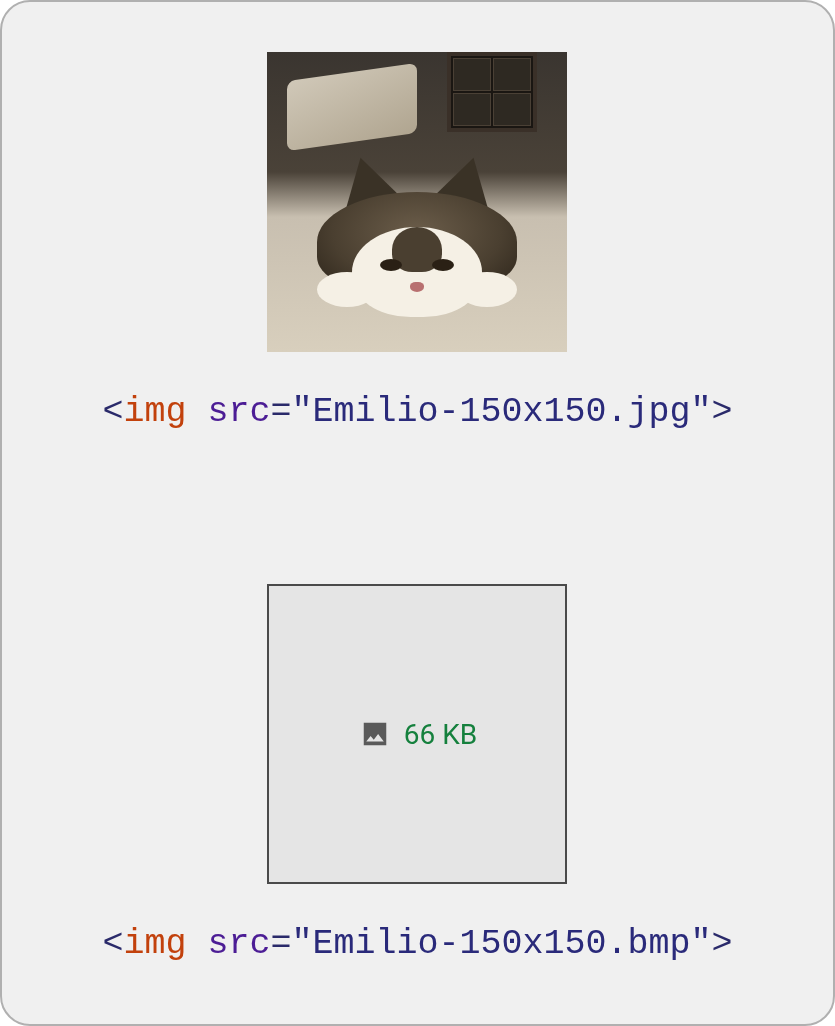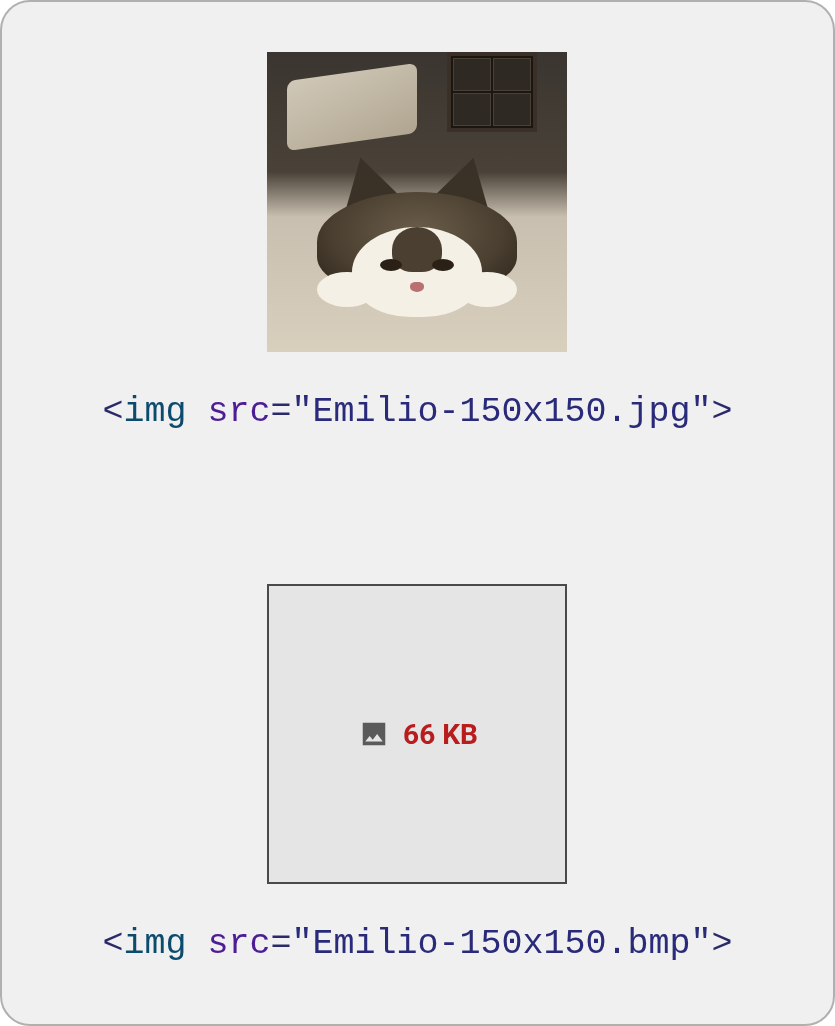--- a/index.html
+++ b/index.html
@@ -160,36 +160,36 @@
       height: 300px;
       background: #e5e5e5;
       border: 2px solid #4a4a4a;
       display: flex;
       align-items: center;
       justify-content: center;
       gap: 12px;
     }
     .placeholder-label {
       font-size: 28px;
-      color: #b91c1c;
-      font-weight: 700;
+      color: #15803d;
+      font-weight: 400;
     }
     .image-icon {
       width: 34px;
       height: 30px;
       fill: #5a5a5a;
     }
 
     .code-line {
       font-family: Consolas, Monaco, "Courier New", monospace;
       font-size: 35px;
       white-space: nowrap;
     }
     .bracket { color: #2a2a6a; }
-    .tag { color: #0c4a6e; }
+    .tag { color: #c2410c; }
     .attr { color: #4c1d95; }
     .equals { color: #2a2a6a; }
     .string { color: #2a2a7a; }
   </style>
 </head>
 <body>
 
 <div class="card">
 
   <div class="example">

